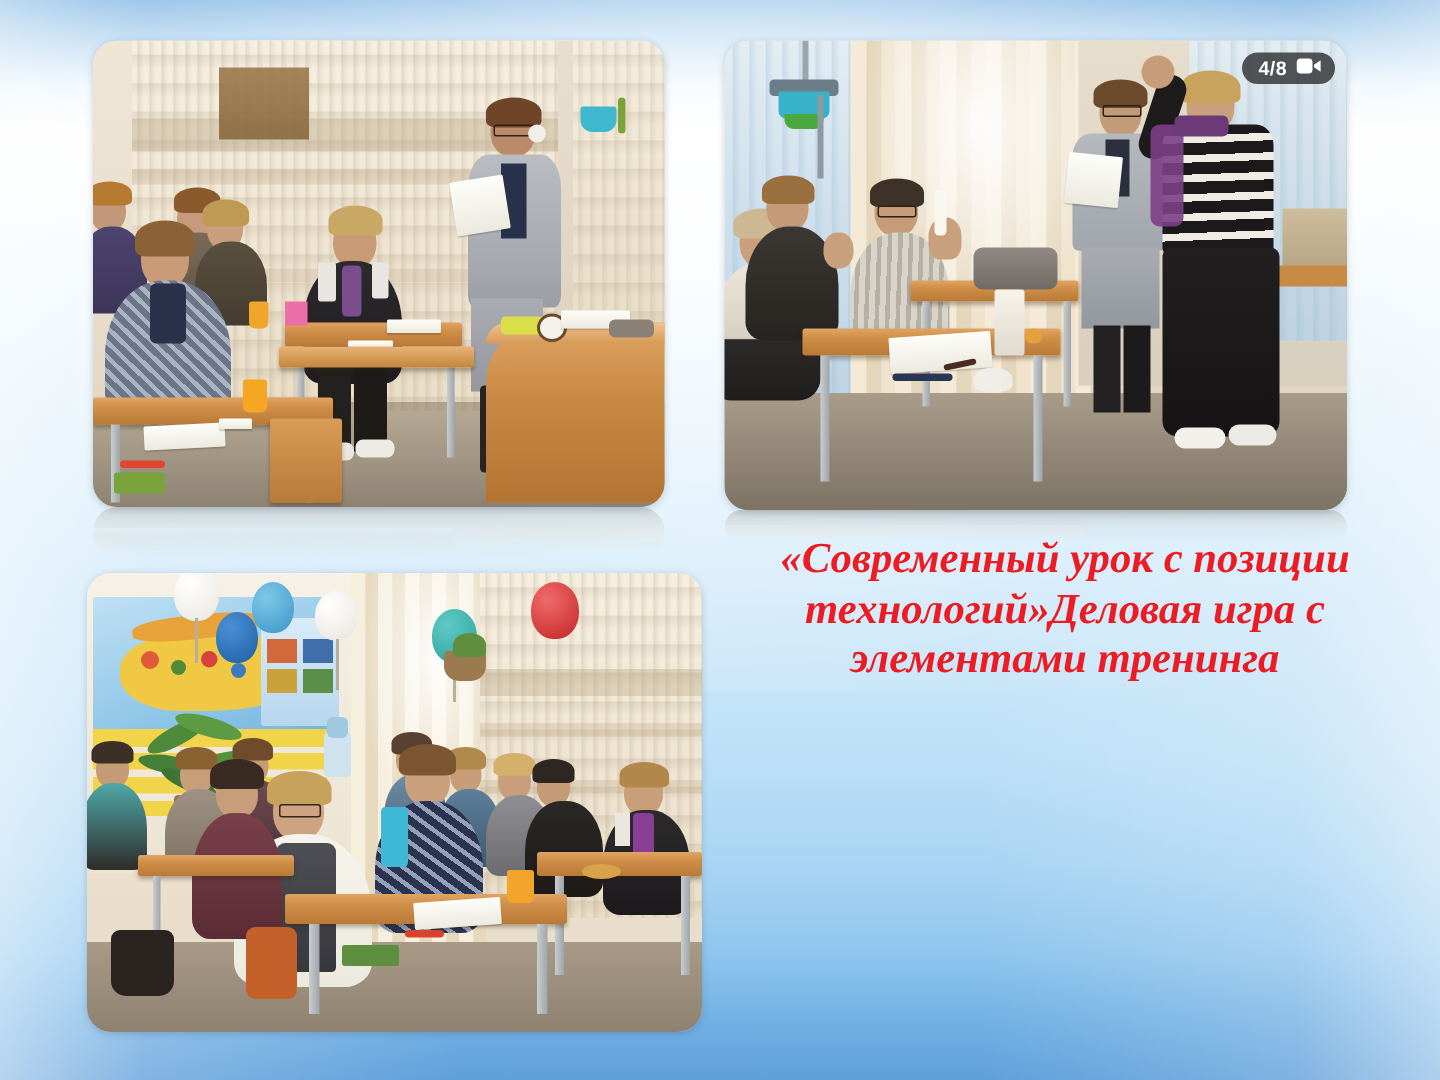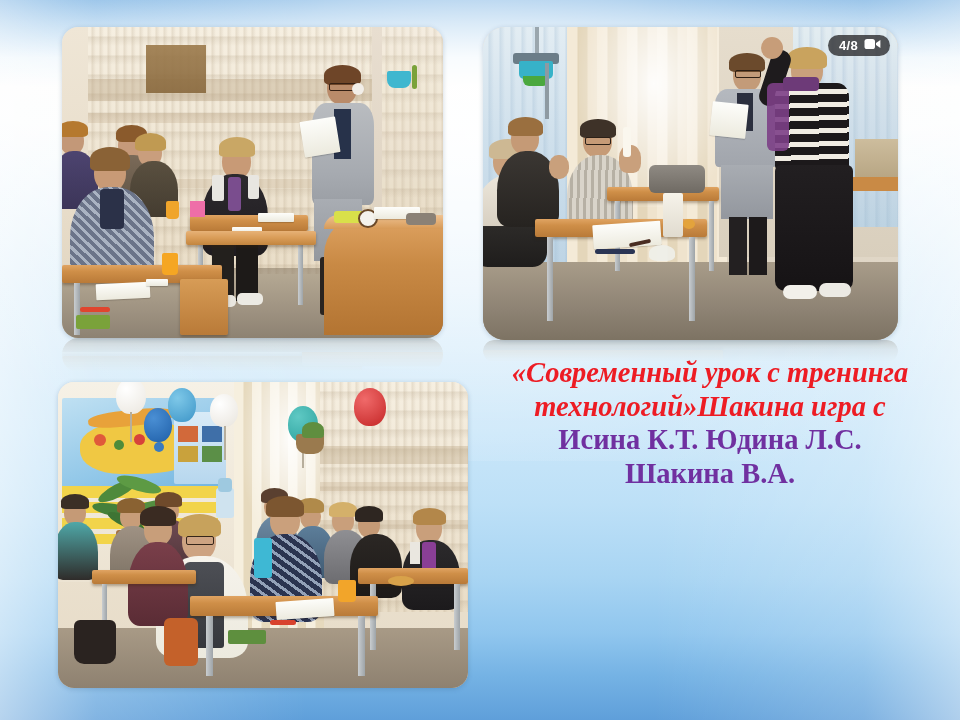--- a/index.html
+++ b/index.html
@@ -302,21 +302,21 @@
     </div>
   </div>
 
   <div class="reflection" style="left:483px; top:340px; width:415px; height:22px;">
     <div class="scene">
       <div class="wall" style="background:linear-gradient(180deg,#9a8f7d,#857b6b);"></div>
       <div class="desk" style="left:0; top:0; width:240px; height:12px;"></div>
     </div>
   </div>
 
-  <div class="photo" style="left:483px; top:27px; width:415px; height:313px;border-radius:22px;">
+  <div class="photo" style="left:483px; top:27px; width:415px; height:313px;">
     <div class="scene">
       <div class="wall" style="background:linear-gradient(180deg,#e8e0d2,#ddd3c2);"></div>
 
       <div class="curtain blue" style="left:0; top:0; width:100px; height:250px;"></div>
 
       <div class="curtain" style="left:84px; top:0; width:160px; height:250px;
            background:repeating-linear-gradient(90deg,#f4ead7 0 10px,#e4d6ba 11px 20px,#efe3cd 21px 30px);"></div>
 
       <div class="window-light" style="left:96px; top:-10px; width:150px; height:190px;"></div>
 
@@ -529,22 +529,19 @@
       <div style="position:absolute; left:212px; top:238px; width:26px; height:5px; background:#d8432e; border-radius:3px;"></div>
       <div style="position:absolute; left:170px; top:248px; width:38px; height:14px; background:#5e8f3e; border-radius:2px;"></div>
 
       <div style="position:absolute; left:16px; top:238px; width:42px; height:44px; background:#2a2320; border-radius:6px 6px 10px 10px;"></div>
       <div style="position:absolute; left:106px; top:236px; width:34px; height:48px; background:#c4612a; border-radius:6px;"></div>
     </div>
   </div>
 
   <div class="textblock">
     <div>
-      <div class="subtitle">«Современный урок с тренинга</div>
-      <div class="subtitle">технологий»Шакина игра с</div>
-    </div>
-    <div>
-      <div class="authors">Исина К.Т. Юдина Л.С.</div>
-      <div class="authors">Шакина В.А.</div>
+      <div class="subtitle">«Современный урок с позиции</div>
+      <div class="subtitle">технологий»Деловая игра с</div>
+      <div class="subtitle">элементами тренинга</div>
     </div>
   </div>
 
 </div>
 
 </body></html>

